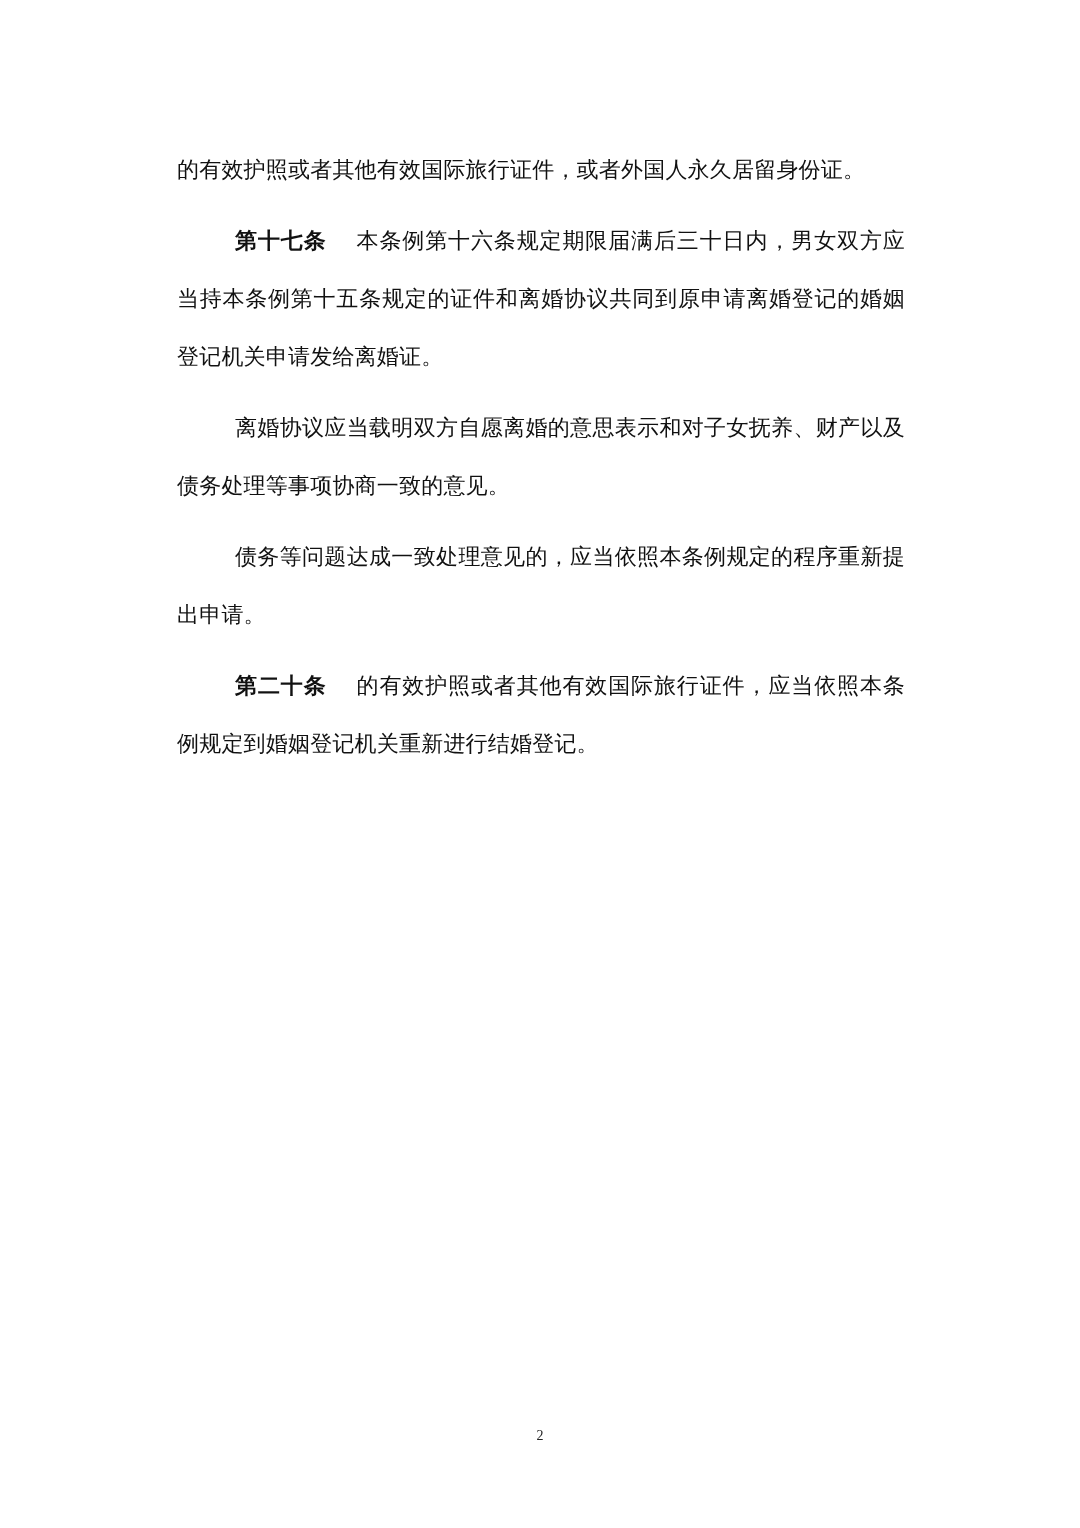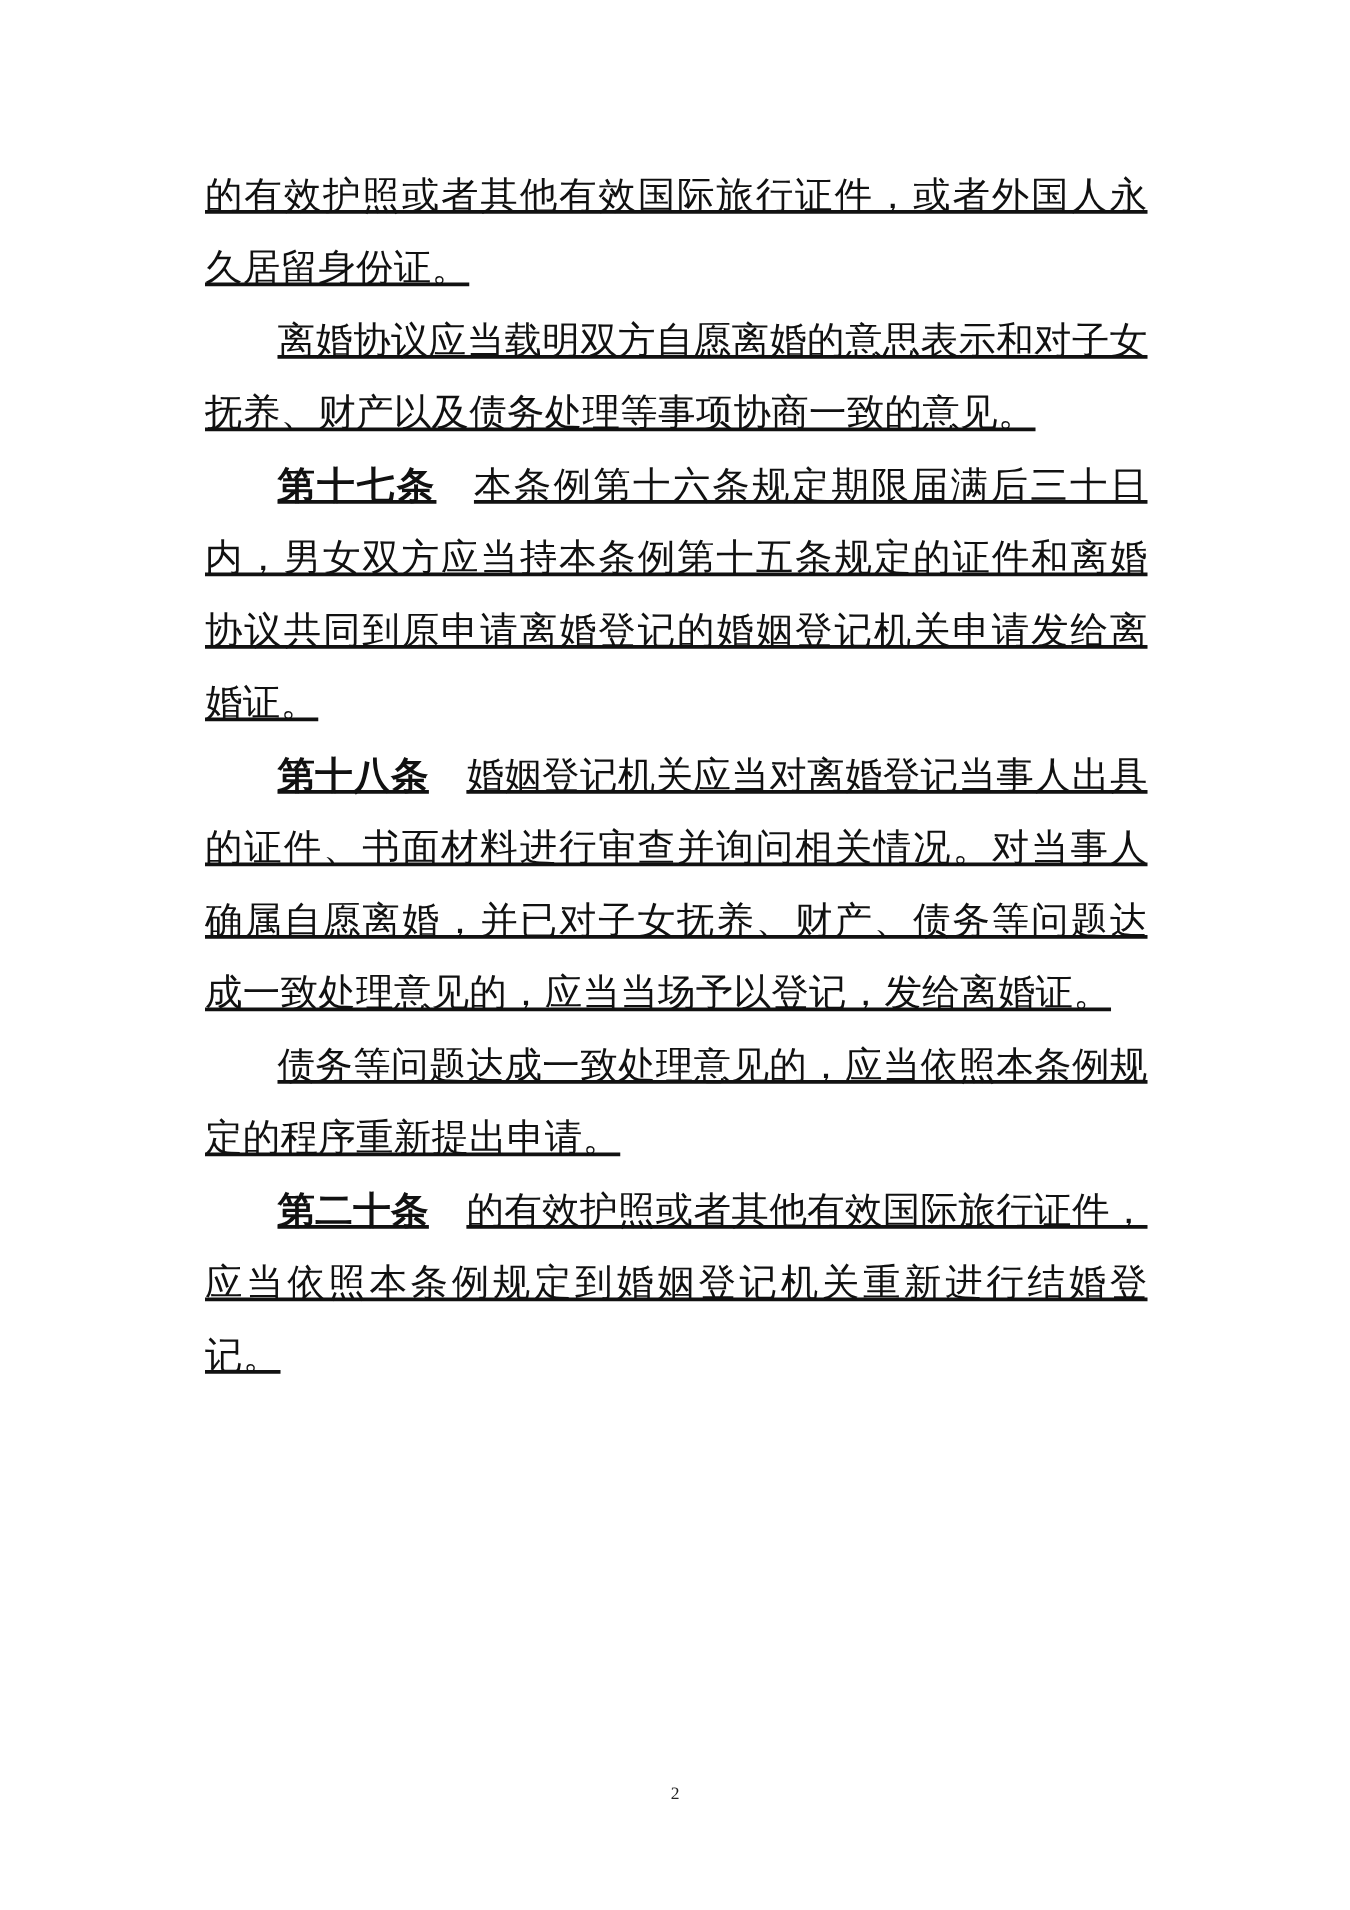--- a/index.html
+++ b/index.html
@@ -15,27 +15,26 @@
       font-family: "DejaVu Sans", "Liberation Sans", sans-serif;
       color: #111111;
     }
     .page {
       position: absolute;
       left: 164px;
       top: 128px;
       width: 754px;
     }
     .para {
-      margin: 0;
-      font-size: 30px;
+      margin: 13px;
+      font-size: 22px;
       line-height: 58px;
       text-align: justify;
       text-justify: inter-ideograph;
       letter-spacing: 0.2px;
-      text-decoration: underline;
     }
     .para.indent {
       text-indent: 58px;
     }
     .article-title {
       font-weight: bold;
       margin-right: 30px;
     }
     .page-number {
       position: absolute;
@@ -51,30 +50,27 @@
 </head>
 <body>
 
 <div class="page">
   <p class="para">
     <span>的有效护照或者其他有效国际旅行证件，或者外国人永久居留身份证。</span>
   </p>
 
 
   <p class="para indent">
-    <span>离婚协议应当载明双方自愿离婚的意思表示和对子女抚养、财产以及债务处理等事项协商一致的意见。</span>
-  </p>
-
-  <p class="para indent">
     <span class="article-title">第十七条</span><span>本条例第十六条规定期限届满后三十日内，男女双方应当持本条例第十五条规定的证件和离婚协议共同到原申请离婚登记的婚姻登记机关申请发给离婚证。</span>
   </p>
 
   <p class="para indent">
-    <span class="article-title">第十八条</span><span>婚姻登记机关应当对离婚登记当事人出具的证件、书面材料进行审查并询问相关情况。对当事人确属自愿离婚，并已对子女抚养、财产、债务等问题达成一致处理意见的，应当当场予以登记，发给离婚证。</span>
+    <span>离婚协议应当载明双方自愿离婚的意思表示和对子女抚养、财产以及债务处理等事项协商一致的意见。</span>
   </p>
+
 
 
   <p class="para indent">
     <span>债务等问题达成一致处理意见的，应当依照本条例规定的程序重新提出申请。</span>
   </p>
 
   <p class="para indent">
     <span class="article-title">第二十条</span><span>的有效护照或者其他有效国际旅行证件，应当依照本条例规定到婚姻登记机关重新进行结婚登记。</span>
   </p>
 </div>

